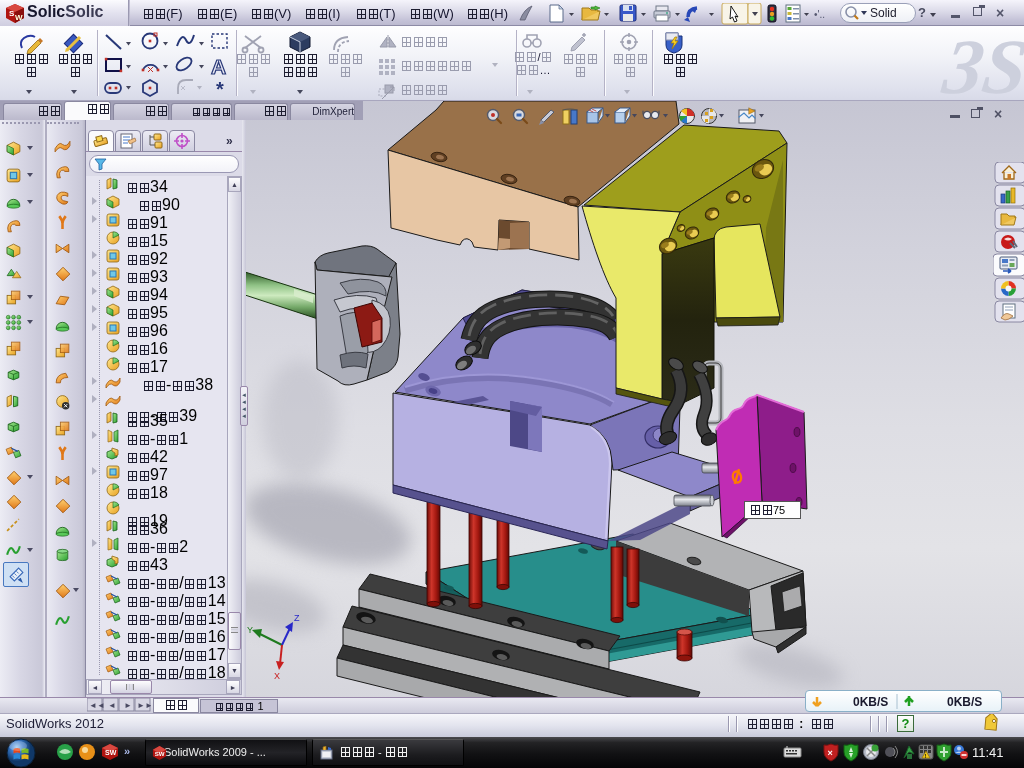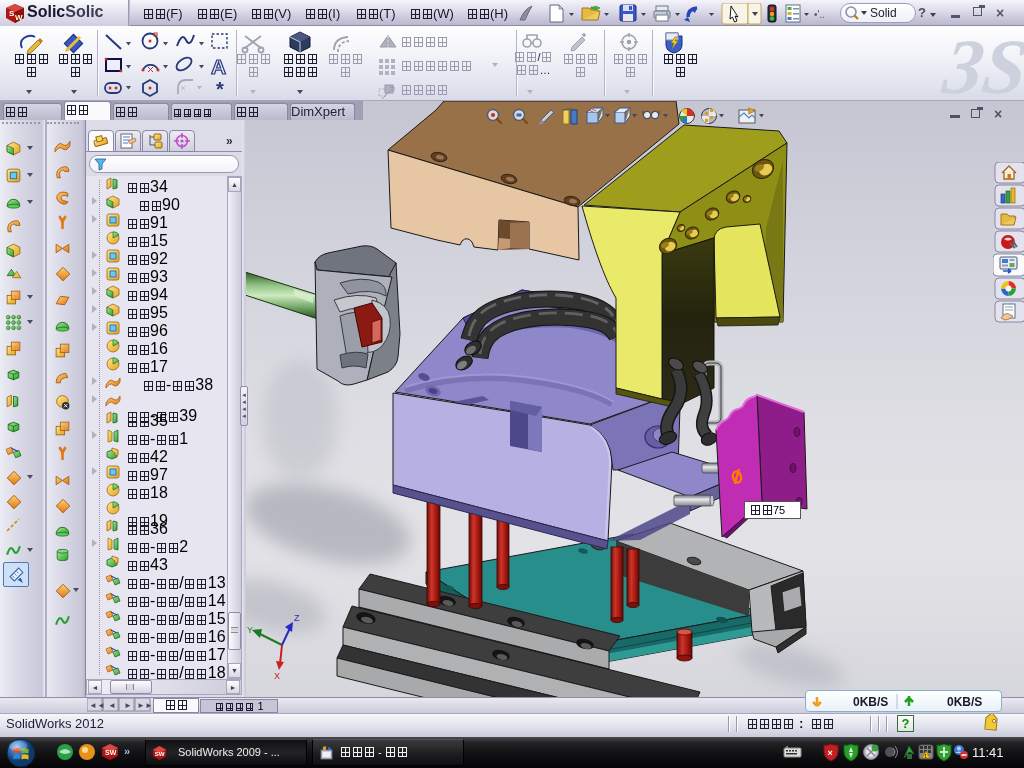--- a/index.html
+++ b/index.html
@@ -19,21 +19,21 @@
 #brand{left:0;top:0;width:129px;height:26px;background:linear-gradient(#fbfbfe,#e3e2ef 50%,#cfcde0);}
 #brandsep{left:128px;top:0;width:2px;height:26px;background:linear-gradient(90deg,#8a88a2,#cfcde0)}
 .mi{position:absolute;top:6px;font-size:13px;color:#15152e;letter-spacing:0}
 
 .wb{position:absolute;top:7px;color:#5a5a6a;font-weight:bold;font-size:11px}
 
 #cmdmgr{left:0;top:26px;width:1024px;height:75px;background:linear-gradient(#fefeff,#f2f3f8 40%,#dfe1ed 85%,#d8dae8);border-bottom:1px solid #a8a6be}
 .clbl{position:absolute;font-size:11px;line-height:13px;text-align:center;color:#15152e}
 
 #tabstrip{left:0;top:101px;width:363px;height:19px;background:#a19fb6}
-.tab{position:absolute;top:2px;height:17px;background:linear-gradient(#d5d4e2,#bbb9cc);border:1px solid #8a88a0;border-bottom:none;border-radius:3px 3px 0 0;font-size:13px;color:#22223a;text-align:left;line-height:16px}
+.tab{position:absolute;top:2px;height:17px;background:linear-gradient(#d5d4e2,#bbb9cc);border:1px solid #8a88a0;border-bottom:none;border-radius:3px 3px 0 0;font-size:10px;color:#22223a;text-align:right;line-height:16px}
 .tabon{background:#fafafc;top:0;height:19px;z-index:3}
 
 #lefttb{left:0;top:120px;width:85px;height:577px;background:linear-gradient(90deg,#ececf4 0,#d8d7e5 20px,#c9c8d8 42px,#ececf4 45px,#dbdae8 60px,#c9c8d8 82px,#b8b6c8 85px)}
 .ic{position:absolute;width:17px;height:17px}
 .dd{position:absolute;width:6px;height:4px;border-left:3px solid transparent;border-right:3px solid transparent;border-top:4px solid #4a4a62}
 
 #fmpanel{left:85px;top:120px;width:160px;height:577px;background:#dcdbe8;border-left:1px solid #8a88a2}
 .trow{position:absolute;left:0;height:18px;white-space:nowrap}
 .texp{position:absolute;width:5px;height:9px}
 
@@ -1189,21 +1189,21 @@
       <text x="3" y="11" font-size="7" font-weight="bold" fill="#fff" font-family="Liberation Sans">SW</text>
     </g>
  <text x="68" y="12" font-size="11" font-weight="bold" fill="#a8b8e8" font-family="Liberation Sans">»</text>
 </svg>
 <div class="tbtn" style="top:739px;left:145px;width:162px;background:linear-gradient(#111114,#232327 50%,#0c0c0f);border-top:1px solid #444">
  <svg style="position:absolute;left:6px;top:6px" width="15" height="15" viewBox="0 0 16 16">
       <polygon points="8,0 15,4 15,11 8,15 1,11 1,4" fill="#b01410"></polygon>
       <polygon points="8,0 15,4 8,8 1,4" fill="#d84840"></polygon>
       <text x="3" y="11" font-size="6.5" font-weight="bold" fill="#fff" font-family="Liberation Sans">SW</text>
     </svg>
- <span style="margin-left:32px">SolidWorks 2009 - ...</span>
+ <span style="margin-left:18px">SolidWorks 2009 - ...</span>
 </div>
 <div class="tbtn" style="top:739px;left:312px;width:152px">
  <svg style="position:absolute;left:7px;top:6px" width="14" height="15" viewBox="0 0 14 15">
       <rect x="1" y="4" width="11" height="9" fill="#c8ccd8" stroke="#606880"></rect>
       <path d="M3,4 L3,1 L6,0 L6,4" fill="#e8b030" stroke="#906818" stroke-width="0.7"></path>
       <path d="M8,4 L8,1 L11,2 L11,4" fill="#3868c8"></path>
       <rect x="2.5" y="6" width="8" height="5" fill="#f0f0f4"></rect>
     </svg>
  <span style="margin-left:26px"><span class="zw"></span><span class="zw"></span><span class="zw"></span> - <span class="zw"></span><span class="zw"></span></span>
 </div>

